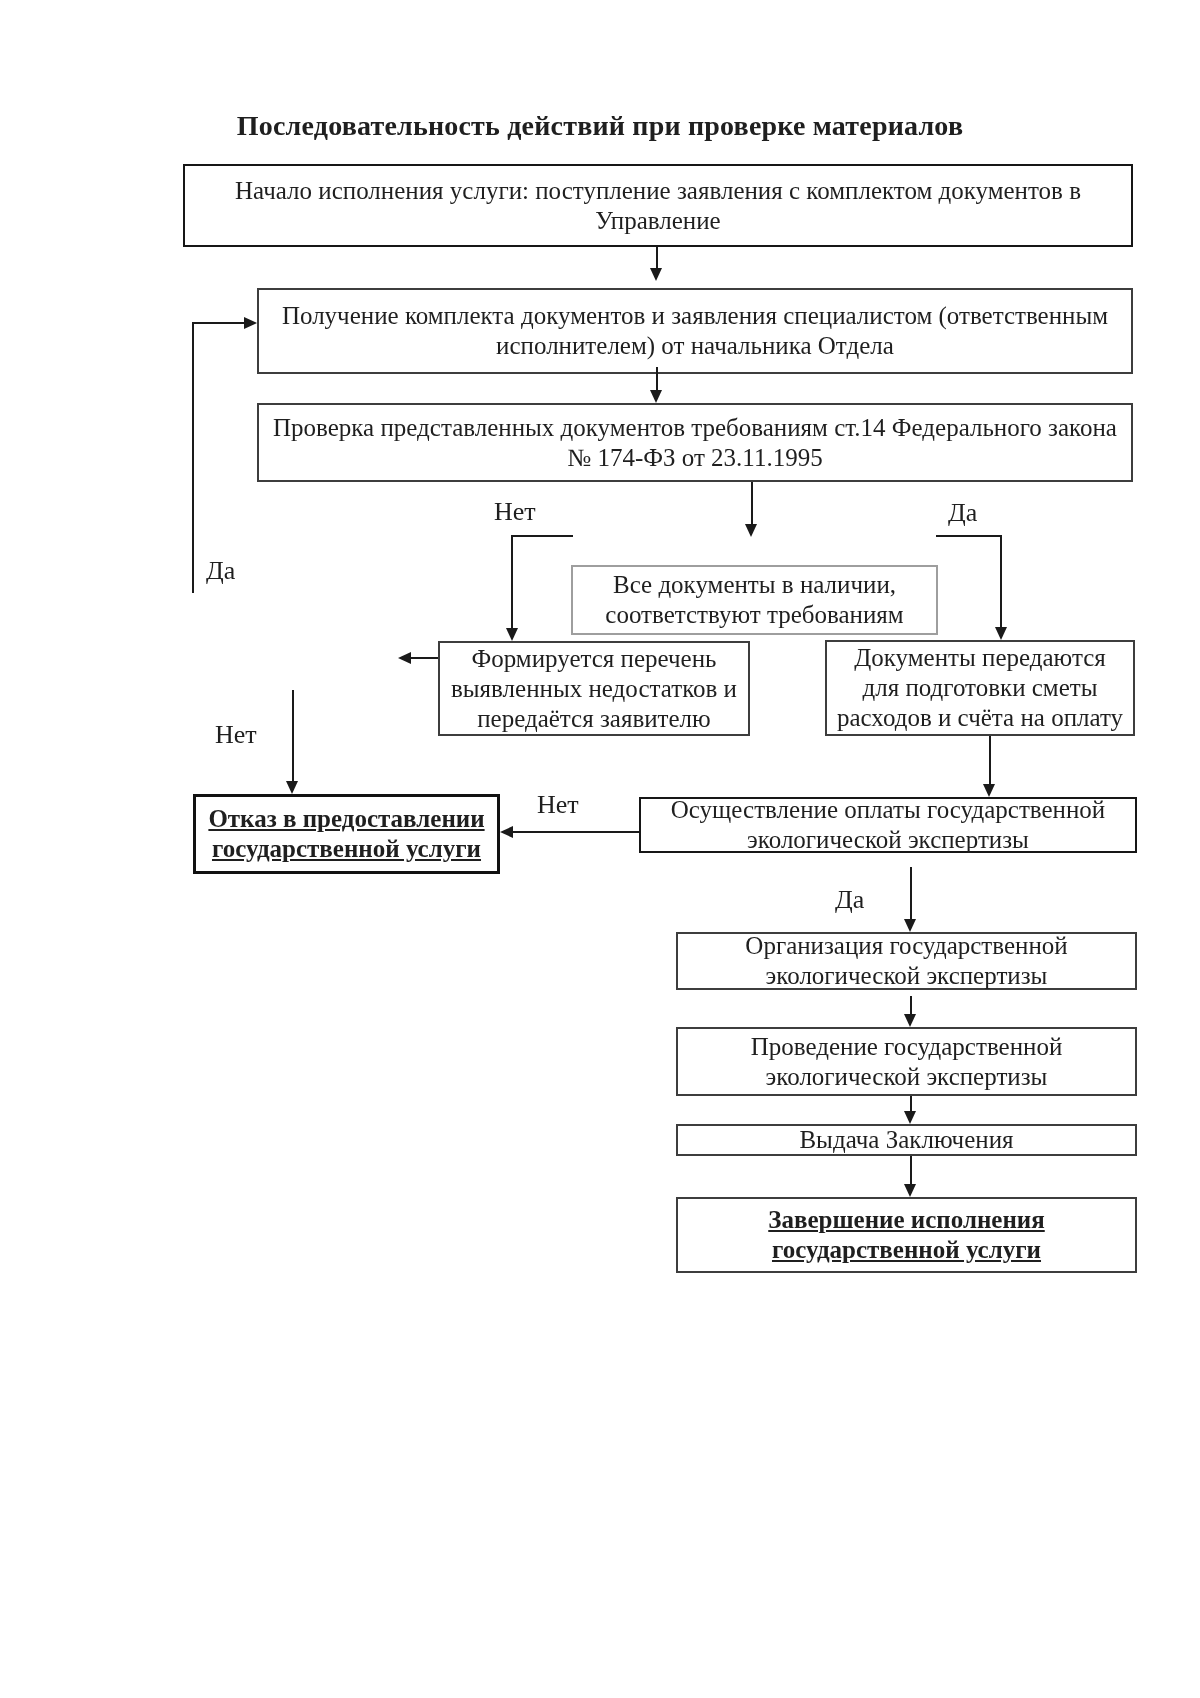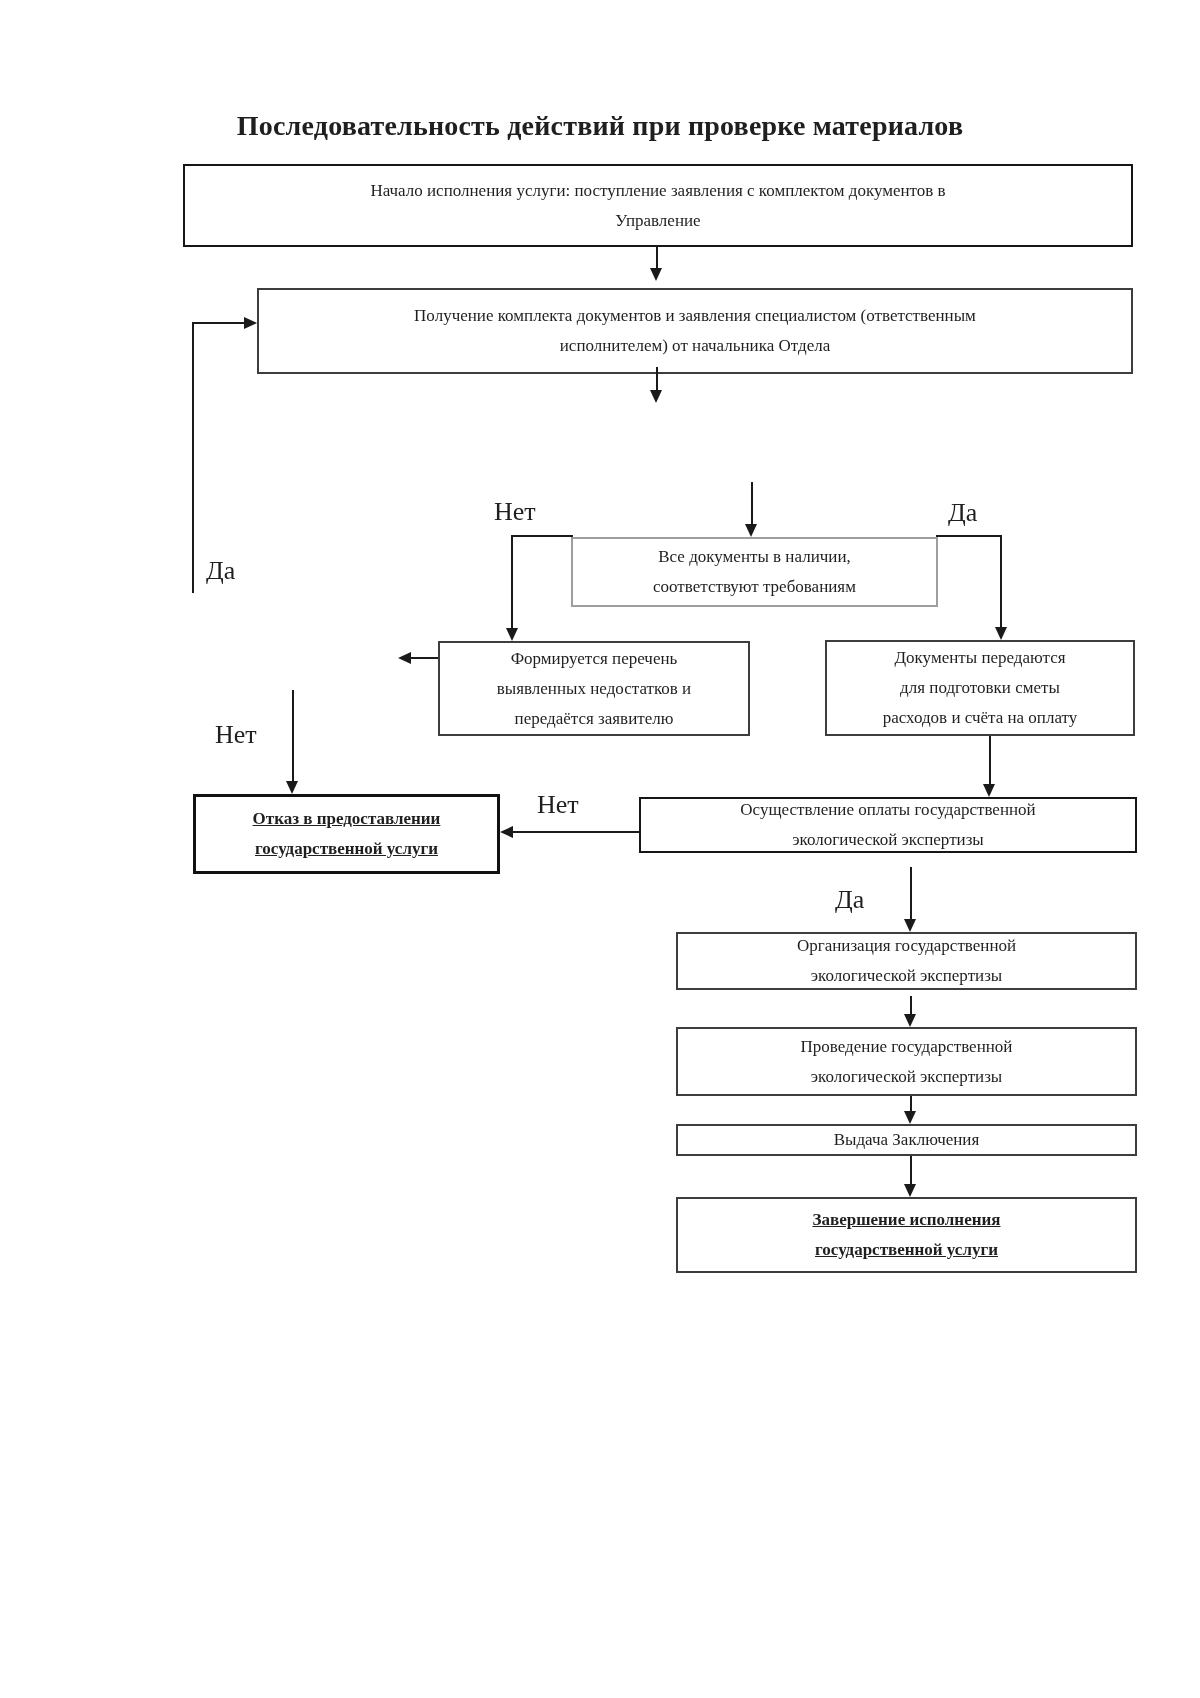--- a/index.html
+++ b/index.html
@@ -15,29 +15,29 @@
     position:absolute; top:110px; left:0; width:100%;
     text-align:center;
     font-size:28px; font-weight:bold;
     letter-spacing:0.2px;
   }
   .node {
     position:absolute;
     box-sizing:border-box;
     display:flex; align-items:center; justify-content:center;
     text-align:center;
-    font-size:17px; line-height:30px;
+    font-size:25px; line-height:30px;
     white-space:pre-line;
     background:#ffffff;
     border:2px solid #3d3d3d;
     padding:2px 6px;
   }
   .b-dark  { border:2px solid #161616; }
   .b-bold  { border:3px solid #111111; }
-  .b-light { border:2px solid #9e9e9e; }
+  .b-light { border:2px solid #9e9e9e;margin-top:28px; }
   .bold    { font-weight:bold;text-decoration:underline; }
 
   .n-start    { left:183px; top:164px;  width:950px; height:83px; }
   .n-receive  { left:257px; top:288px;  width:876px; height:86px; }
   .n-check    { left:257px; top:403px;  width:876px; height:79px; }
   .n-decision { left:571px; top:537px;  width:367px; height:70px; }
   .n-provide  { left:183px; top:593px;  width:215px; height:97px; }
   .n-list     { left:438px; top:641px;  width:312px; height:95px; }
   .n-transfer { left:825px; top:640px;  width:310px; height:96px; }
   .n-refusal  { left:193px; top:794px;  width:307px; height:80px; }
@@ -103,20 +103,22 @@
 <body>
 
 <div id="page">
 
   <div id="title">Последовательность действий при проверке материалов</div>
 
   <div class="node n-start b-dark">Начало исполнения услуги: поступление заявления с комплектом документов в
 Управление</div>
   <div class="node n-receive">Получение комплекта документов и заявления специалистом (ответственным
 исполнителем) от начальника Отдела</div>
+  <div class="node n-check">Проверка представленных документов требованиям ст.14 Федерального закона
+№ 174-ФЗ от 23.11.1995</div>
   <div class="node n-decision b-light">Все документы в наличии,
 соответствуют требованиям</div>
   <div class="node n-list">Формируется перечень
 выявленных недостатков и
 передаётся заявителю</div>
   <div class="node n-transfer">Документы передаются
 для подготовки сметы
 расходов и счёта на оплату</div>
   <div class="node n-refusal b-bold bold">Отказ в предоставлении
 государственной услуги</div>

